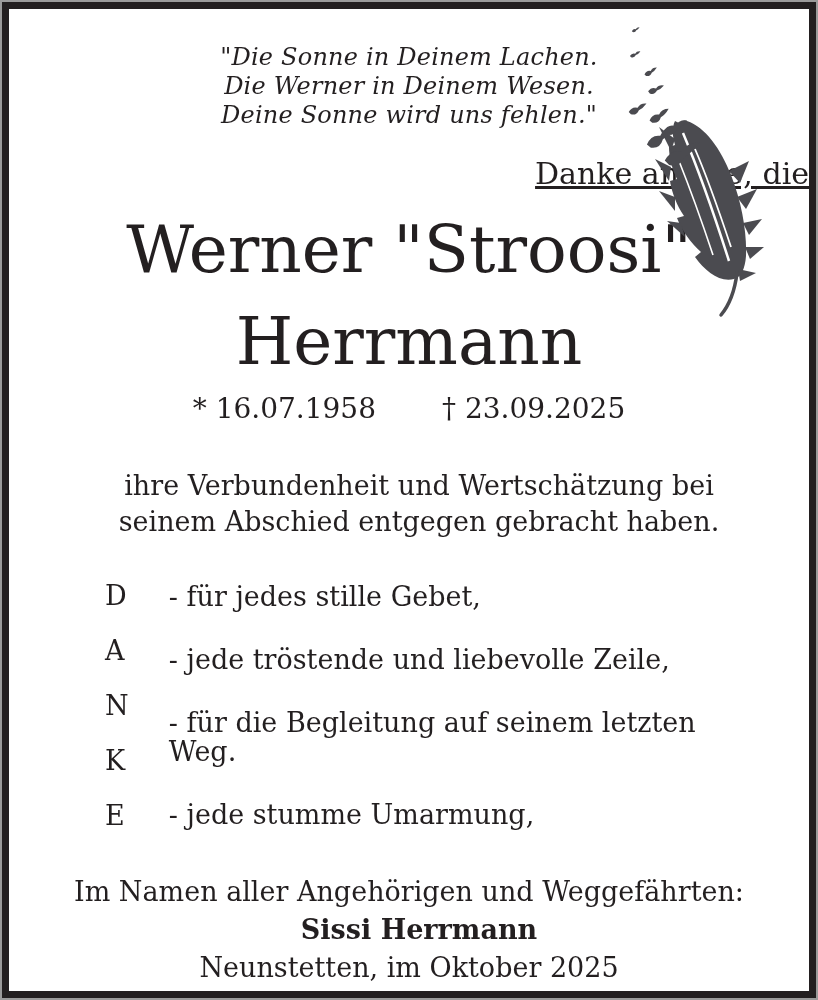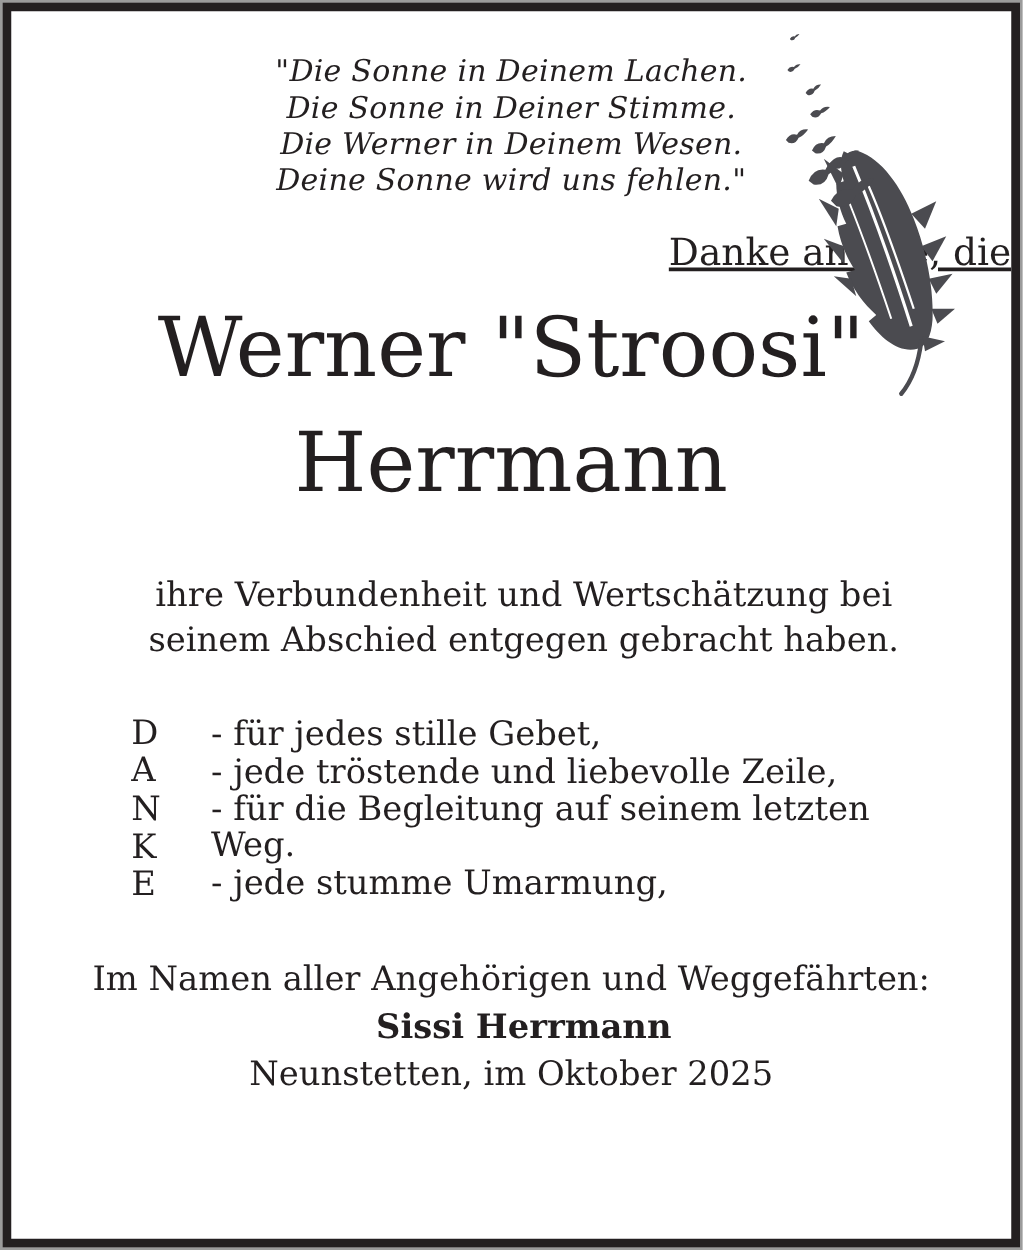--- a/index.html
+++ b/index.html
@@ -81,21 +81,21 @@
     justify-content:space-between;
     font-size:27px;
     line-height:27px;
     width:34px;
     text-align:left;
   }
   .items{
     margin-left:30px;
     display:flex;
     flex-direction:column;
-    gap:1px;
+    gap:34px;
     font-size:27px;
     line-height:29px;
   }
   .closing{
     margin-top:46px;
     text-align:center;
     font-size:27px;
     line-height:34px;
   }
   .signature{
@@ -167,32 +167,35 @@
           <use href="#bird" transform="translate(38,94) scale(0.98) rotate(-16)"></use>
           <use href="#bird" transform="translate(52,104) scale(1.15) rotate(-10)"></use>
           <use href="#bird" transform="translate(34,116) scale(1.4) rotate(-18)"></use>
           <use href="#bird" transform="translate(52,130) scale(1.7) rotate(-12)"></use>
         </g>
       </svg>
     </div>
 
     <div class="quote">
       <div>"Die Sonne in Deinem Lachen.</div>
-      <div>Die Sonne in Deiner Stimme.</div>
       <div>Die Werner in Deinem Wesen.</div>
       <div>Deine Sonne wird uns fehlen."</div>
     </div>
 
     <div class="intro">Danke an alle, die</div>
 
     <div class="name">
       <div>Werner "Stroosi"</div>
       <div>Herrmann</div>
     </div>
 
+    <div class="dates">
+      <span>* 16.07.1958</span>
+      <span>† 23.09.2025</span>
+    </div>
 
     <div class="para">
       <div>ihre Verbundenheit und Wertschätzung bei</div>
       <div>seinem Abschied entgegen gebracht haben.</div>
     </div>
 
     <div class="thanks">
       <div class="letters">
         <span>D</span>
         <span>A</span>

